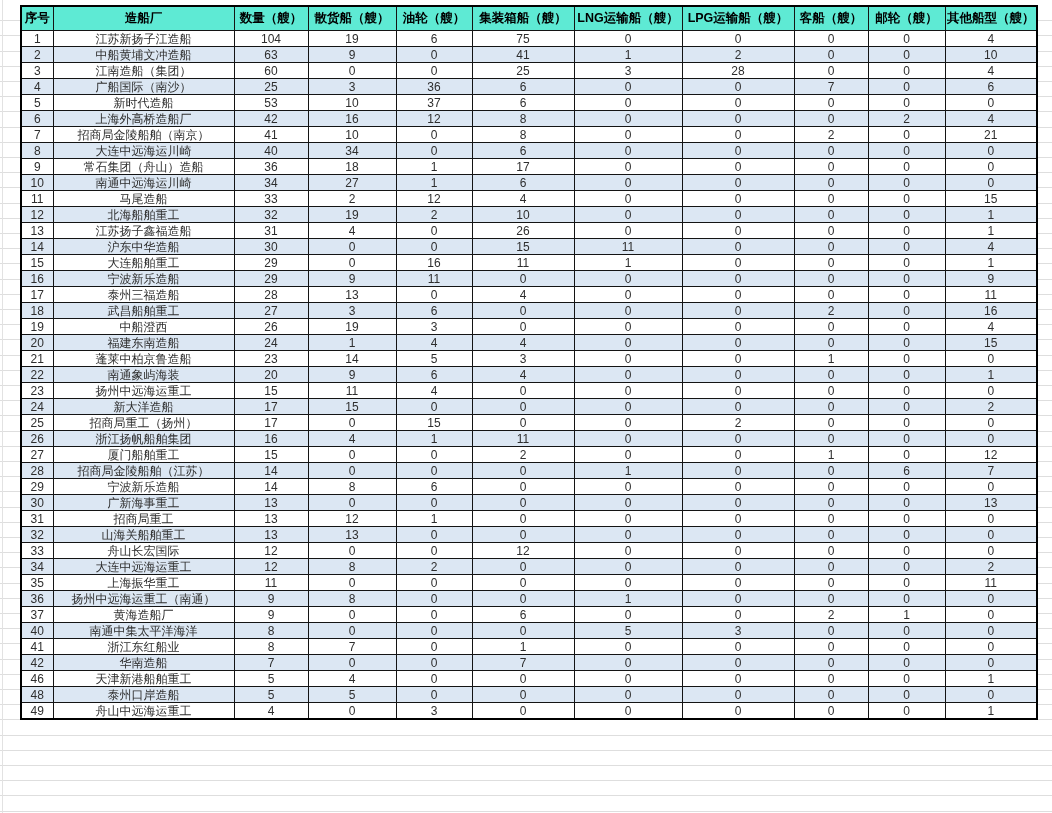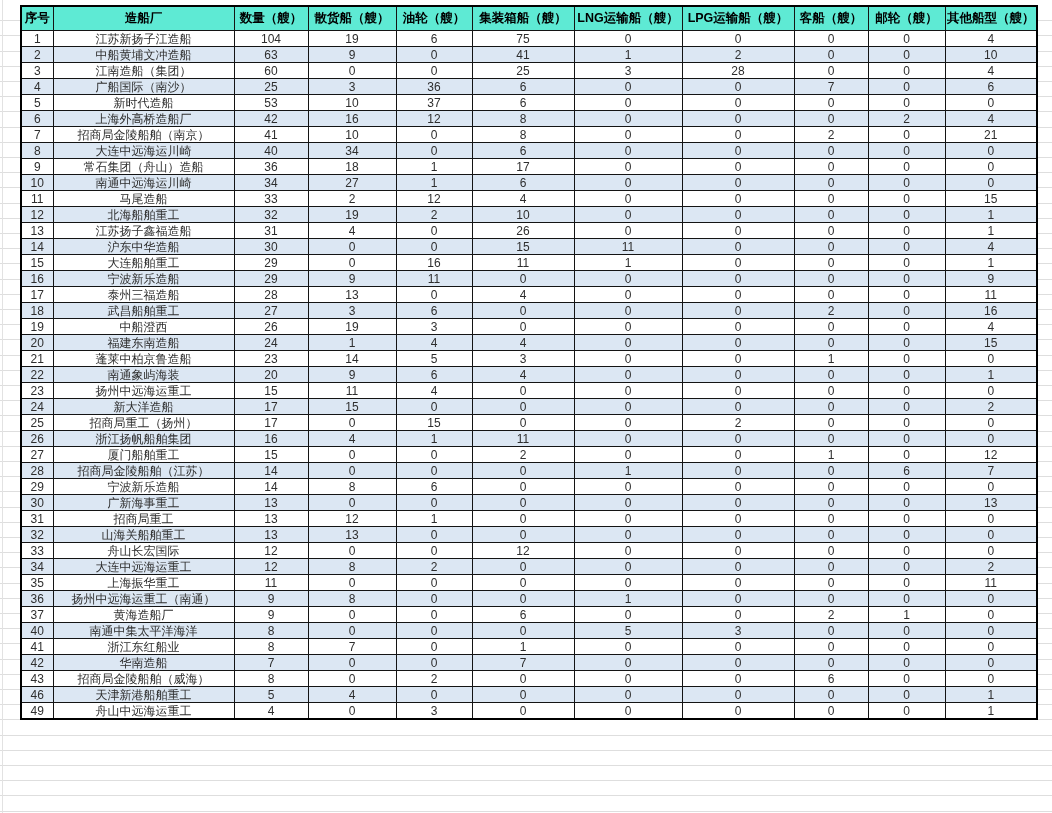--- a/index.html
+++ b/index.html
@@ -613,44 +613,44 @@
           <td>0</td>
           <td>0</td>
           <td>7</td>
           <td>0</td>
           <td>0</td>
           <td>0</td>
           <td>0</td>
           <td>0</td>
         </tr>
         <tr>
-          <td>43</td>
-          <td>招商局金陵船舶（威海）</td>
-          <td>8</td>
-          <td>0</td>
-          <td>2</td>
-          <td>0</td>
-          <td>0</td>
-          <td>0</td>
-          <td>6</td>
-          <td>0</td>
-          <td>0</td>
-        </tr>
-        <tr>
           <td>46</td>
           <td>天津新港船舶重工</td>
           <td>5</td>
           <td>4</td>
           <td>0</td>
           <td>0</td>
           <td>0</td>
           <td>0</td>
           <td>0</td>
           <td>0</td>
           <td>1</td>
+        </tr>
+        <tr>
+          <td>48</td>
+          <td>泰州口岸造船</td>
+          <td>5</td>
+          <td>5</td>
+          <td>0</td>
+          <td>0</td>
+          <td>0</td>
+          <td>0</td>
+          <td>0</td>
+          <td>0</td>
+          <td>0</td>
         </tr>
         <tr>
           <td>49</td>
           <td>舟山中远海运重工</td>
           <td>4</td>
           <td>0</td>
           <td>3</td>
           <td>0</td>
           <td>0</td>
           <td>0</td>

